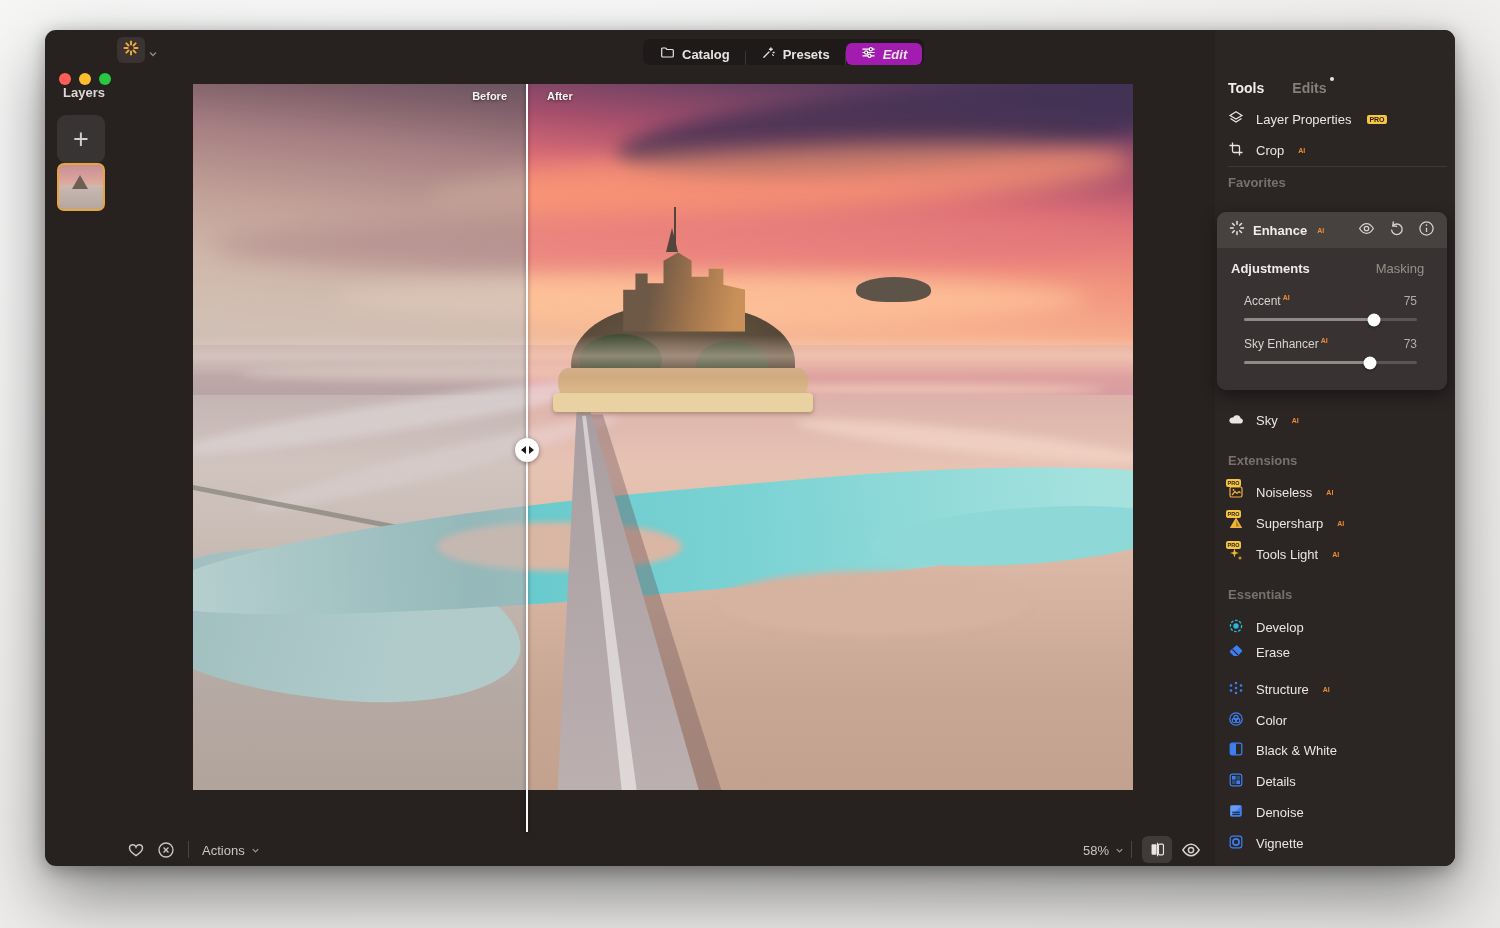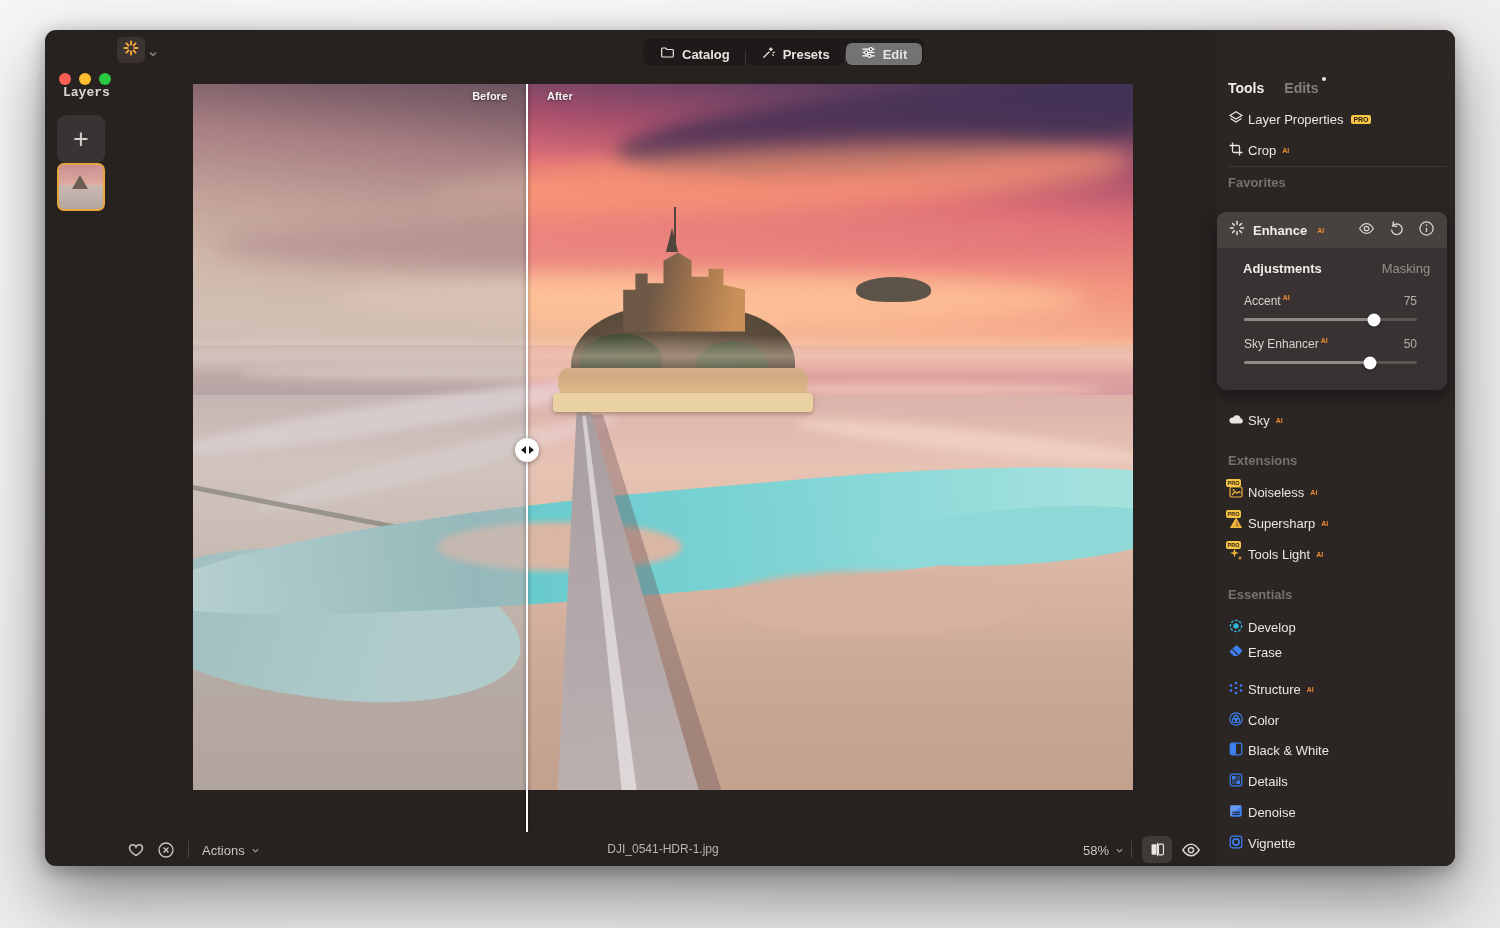--- a/index.html
+++ b/index.html
@@ -13,29 +13,29 @@
   .traffic { position:absolute; top:43px; left:14px; display:flex; gap:8px; }
   .traffic span { width:12px; height:12px; border-radius:50%; display:block; }
   .tl-red{background:#ff5f57}.tl-yellow{background:#febc2e}.tl-green{background:#28c840}
   .app-btn { position:absolute; left:72px; top:7px; width:28px; height:26px; border-radius:6px; background:#3a3332;
              display:flex; align-items:center; justify-content:center; }
   .app-chevron { position:absolute; left:103px; top:15px; color:#8d8883; }
   .top-tabs { position:absolute; left:598px; top:9px; height:26px; background:#1e1a19; border-radius:7px;
               display:flex; align-items:flex-end; padding:0 2px; }
   .top-tab { display:flex; align-items:center; gap:7px; height:22px; padding:0 15px; border-radius:6px;
              font-size:13px; font-weight:bold; color:#e7e3e0; cursor:default; }
-  .top-tab.active { background:#737373; }
+  .top-tab.active { background:#a21caf;font-style:italic; }
   .top-sep { width:1px; height:14px; background:#3b3534; }
   .tb-btn { position:absolute; top:8px; height:25px; border-radius:6px; display:flex; align-items:center;
             gap:6px; padding:0 11px; font-size:13px; font-weight:bold; }
   .btn-extras { left:1247px; background:#3c2f27; color:#f0a756; }
   .btn-export { left:1327px; width:83px; background:#393332; color:#efeceа; color:#efecea; }
 
   
-  .layers-title { position:absolute; left:18px; top:55px; font-size:13px; font-weight:bold; color:#dcd8d5;font-family:Liberation Mono, monospace; }
+  .layers-title { position:absolute; left:18px; top:55px; font-size:13px; font-weight:bold; color:#dcd8d5; }
   .add-layer { position:absolute; left:12px; top:85px; width:48px; height:48px; border-radius:9px; background:#393434;
                color:#d3cfcc; font-size:27px; font-weight:200; display:flex; align-items:center; justify-content:center; }
   .layer-thumb { position:absolute; left:12px; top:133px; width:48px; height:48px; border-radius:7px;
                  border:2px solid #e7a63d; overflow:hidden; background:#9a8f8c; }
   .thumb-sky { position:absolute; inset:0 0 55% 0; background:linear-gradient(180deg,#c88f95,#e0ac9e); }
   .thumb-land { position:absolute; inset:45% 0 0 0; background:linear-gradient(180deg,#cbb9b3,#b4a79f); }
   .thumb-mont { position:absolute; left:30%; top:22%; width:0; height:0; border-left:8px solid transparent;
                 border-right:8px solid transparent; border-bottom:14px solid #6e5f55; }
 
   
@@ -105,21 +105,21 @@
   .actions { position:absolute; left:157px; top:811px; display:flex; align-items:center; gap:6px;
              font-size:13px; color:#cac5c0; height:18px; }
   .filename { position:absolute; left:148px; top:812px; width:940px; text-align:center; font-size:12px; color:#b9b4af; }
   .zoom-ctl { position:absolute; left:1038px; top:811px; display:flex; align-items:center; gap:6px; font-size:13px; color:#cac5c0; height:18px; }
   .cmp-btn { position:absolute; left:1097px; top:806px; width:30px; height:27px; border-radius:6px; background:#403b39;
              display:flex; align-items:center; justify-content:center; }
   .eye-btn { position:absolute; left:1136px; top:810px; width:20px; height:20px; }
 
   
   .sidebar { position:absolute; left:1170px; top:0; width:240px; height:836px; background:#2b2524; }
-  .sb-row { position:absolute; left:13px; display:flex; align-items:center; gap:4px; height:20px;
+  .sb-row { position:absolute; left:13px; display:flex; align-items:center; gap:12px; height:20px;
             font-size:13px; color:#eae6e3; white-space:nowrap; }
   .sb-head { position:absolute; left:13px; height:18px; font-size:13px; font-weight:bold; color:#76716d; }
   .sup-ai { font-size:7px; font-weight:bold; color:#ef8b33; vertical-align:super; margin-left:2px; }
   .pro-badge { font-size:7px; font-weight:bold; color:#2c2414; background:#f6c544; border-radius:2px;
                padding:1px 2px; margin-left:4px; line-height:1; }
   .tools-tab { font-size:14px; font-weight:bold; color:#f2eeec; }
   .edits-tab { font-size:14px; font-weight:bold; color:#857f7a; margin-left:16px; position:relative; }
   .edits-dot { position:absolute; right:-7px; top:-3px; width:4px; height:4px; border-radius:50%; background:#e9e5e2; }
   .sb-div { position:absolute; left:13px; right:8px; height:1px; background:rgba(255,255,255,.09); }
   .icon16 { width:16px; height:16px; flex:none; }
@@ -128,21 +128,21 @@
              background:#f6c544; border-radius:2px; padding:0 1.5px; line-height:1.5; }
 
   
   .panel { position:absolute; left:2px; top:182px; width:230px; height:178px; border-radius:9px; background:#383332;
            box-shadow:0 5px 16px rgba(0,0,0,.4); }
   .panel-header { height:36px; background:#474140; border-radius:9px 9px 0 0; display:flex; align-items:center;
                   padding:0 12px; gap:8px; }
   .panel-title { font-size:13px; font-weight:bold; color:#f0ecea; }
   .ph-icons { margin-left:auto; display:flex; align-items:center; gap:13px; }
   .ph-icons svg { width:17px; height:17px; }
-  .panel-tabs { display:flex; gap:12px; padding:13px 26px 0; font-size:13px; }
+  .panel-tabs { display:flex; gap:18px; padding:13px 14px 0; font-size:13px; }
   .ptab-on { color:#f0ecea; font-weight:bold; }
   .ptab-off { color:#96908b;margin-left:48px; }
   .sl-group { position:absolute; left:27px; right:30px; }
   .sl-row { display:flex; justify-content:space-between; font-size:12px; color:#d8d3cf; }
   .sl-val { color:#b2adaa; }
   .track { position:relative; margin-top:10px; height:3px; border-radius:2px; background:#5b5653; }
   .fill { position:absolute; left:0; top:0; height:3px; border-radius:2px; background:#8f8a86; }
   .thumb { position:absolute; top:50%; width:13px; height:13px; background:#fff; border-radius:50%;
            transform:translate(-50%,-50%); box-shadow:0 1px 3px rgba(0,0,0,.45); }
 </style>
@@ -324,21 +324,20 @@
           <line x1="10.2" y1="5.8" x2="5.8" y2="10.2"></line>
         </svg>
     </div>
     <div class="b-sep" style="left:143px"></div>
     <div class="actions">
       <span>Actions</span>
       <svg width="9" height="9" viewBox="0 0 10 10" fill="none" stroke="#9a958f" stroke-width="1.4">
           <path d="M2 3.5 L5 6.5 L8 3.5"></path>
         </svg>
     </div>
-    <div class="filename">DJI_0541-HDR-1.jpg</div>
     <div class="zoom-ctl">
       <span>58%</span>
       <svg width="9" height="9" viewBox="0 0 10 10" fill="none" stroke="#9a958f" stroke-width="1.4">
           <path d="M2 3.5 L5 6.5 L8 3.5"></path>
         </svg>
     </div>
     <div class="b-sep" style="left:1086px"></div>
     <div class="cmp-btn">
       <svg width="17" height="17" viewBox="0 0 16 16">
         <rect x="2.4" y="3" width="4.7" height="10" rx="1" fill="#e9e5e2"></rect>
@@ -437,21 +436,21 @@
             <span class="sl-val">75</span>
           </div>
           <div class="track">
             <div class="fill" style="width: 75%;"></div>
             <div class="thumb" style="left: 75%;"></div>
           </div>
         </div>
         <div class="sl-group" style="top:125px">
           <div class="sl-row">
             <span><span>Sky Enhancer</span><span class="sup-ai">AI</span></span>
-            <span class="sl-val">50</span>
+            <span class="sl-val">73</span>
           </div>
           <div class="track">
             <div class="fill" style="width: 73%;"></div>
             <div class="thumb" style="left: 73%;"></div>
           </div>
         </div>
       </div>
 
       <div class="sb-row" style="top:380px">
         <span>

